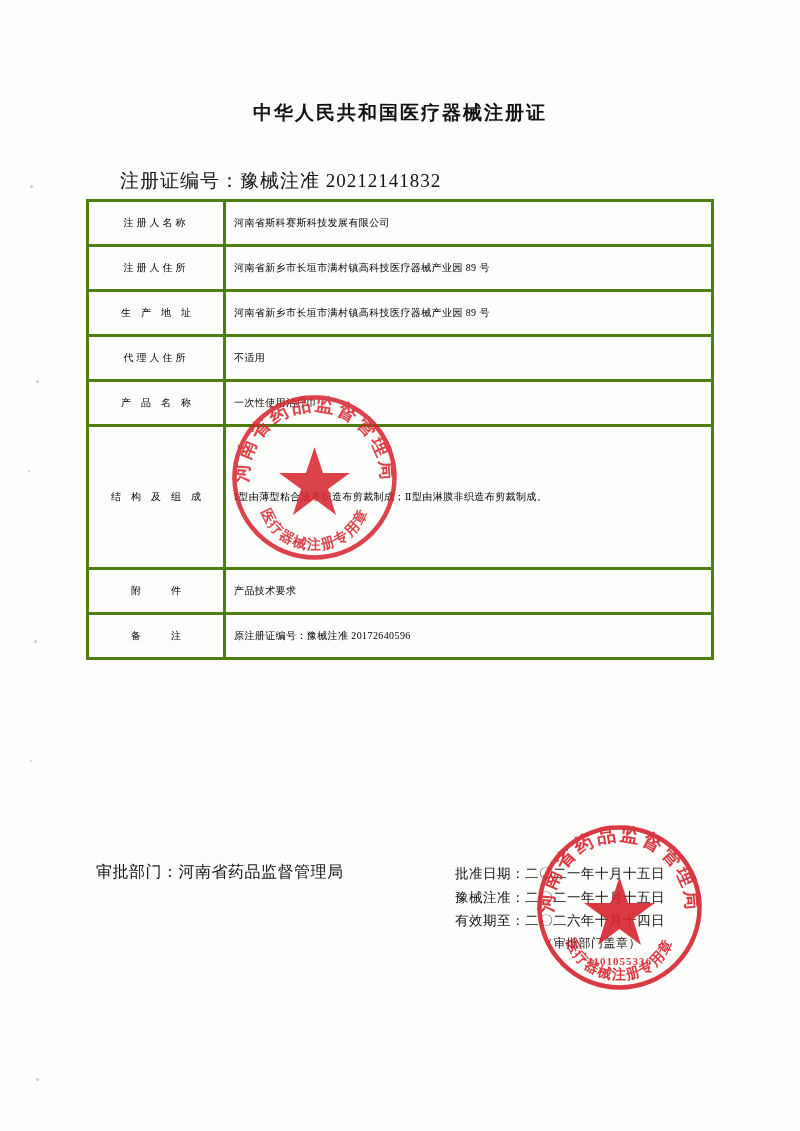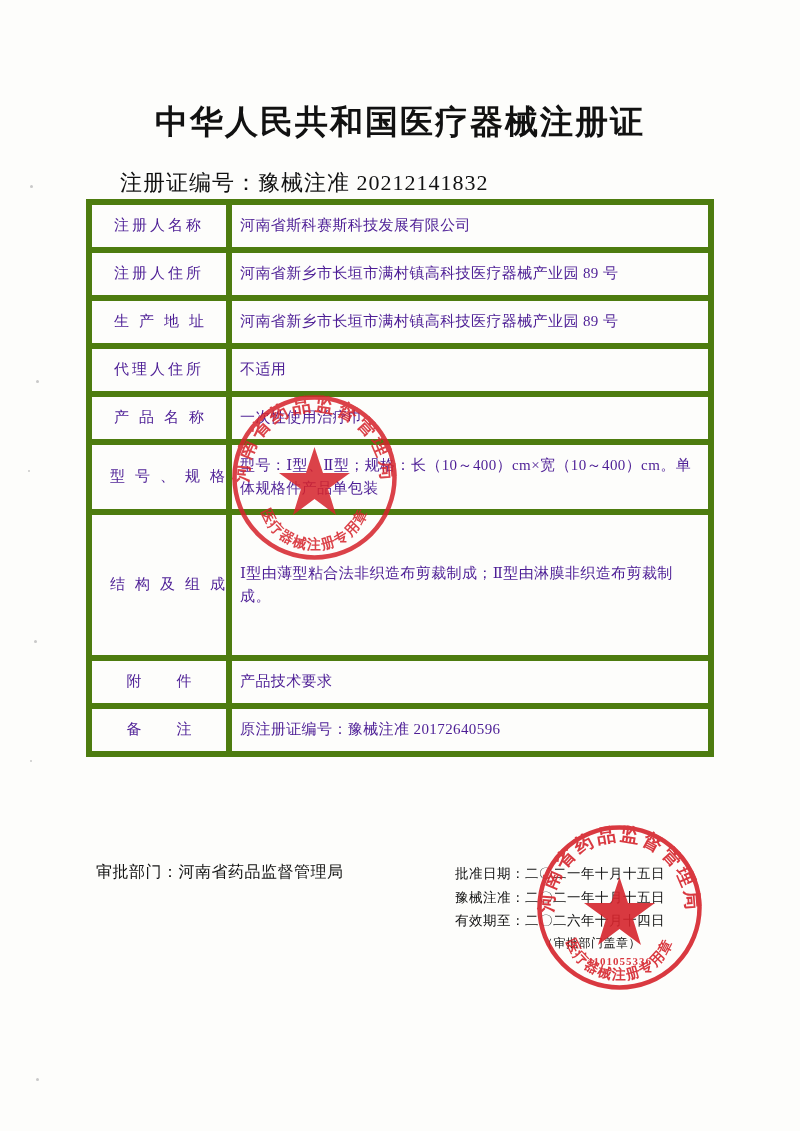--- a/index.html
+++ b/index.html
@@ -25,49 +25,49 @@
     position: absolute;
     background: #c9c9c9;
     border-radius: 50%;
   }
   .doc-title {
     position: absolute;
     top: 100px;
     left: 0;
     width: 800px;
     text-align: center;
-    font-size: 33px;
+    font-size: 19px;
     font-weight: bold;
     letter-spacing: 2px;
     color: #111;
     font-family: "Liberation Serif", "DejaVu Serif", serif;
   }
   .reg-no {
     position: absolute;
     top: 168px;
     left: 120px;
-    font-size: 22px;
+    font-size: 19px;
     letter-spacing: 1px;
     color: #111;
   }
   table.cert {
     position: absolute;
     top: 199px;
     left: 86px;
     width: 628px;
     border-collapse: collapse;
     table-layout: fixed;
   }
   table.cert td {
-    border: 6px solid #4d7c0f;
+    border: 3px solid #4d7c0f;
     padding: 6px 8px;
-    font-size: 15px;
+    font-size: 10px;
     line-height: 1.55;
     vertical-align: middle;
-    color: #4c1d95;
+    color: #000000;
   }
   td.label {
     width: 118px;
     text-align: center;
     letter-spacing: 3px;
     white-space: nowrap;
     font-size: 15.5px;
   }
   td.label.wide-space {
     letter-spacing: 10px;
@@ -147,24 +147,20 @@
         <td class="label wide-space">生产地址</td>
         <td class="value">河南省新乡市长垣市满村镇高科技医疗器械产业园 89 号</td>
       </tr>
       <tr class="h-40">
         <td class="label">代理人住所</td>
         <td class="value">不适用</td>
       </tr>
       <tr class="h-40">
         <td class="label wide-space">产品名称</td>
         <td class="value">一次性使用治疗巾</td>
-      </tr>
-      <tr class="h-56">
-        <td class="label wide-space">型号、规格</td>
-        <td class="value top">型号：Ⅰ型、Ⅱ型；规格：长（10～400）cm×宽（10～400）cm。单体规格件产品单包装</td>
       </tr>
       <tr class="h-130">
         <td class="label wide-space">结构及组成</td>
         <td class="value top">Ⅰ型由薄型粘合法非织造布剪裁制成；Ⅱ型由淋膜非织造布剪裁制成。</td>
       </tr>
       <tr class="h-40">
         <td class="label wide-space">附　件</td>
         <td class="value">产品技术要求</td>
       </tr>
       <tr class="h-40">

